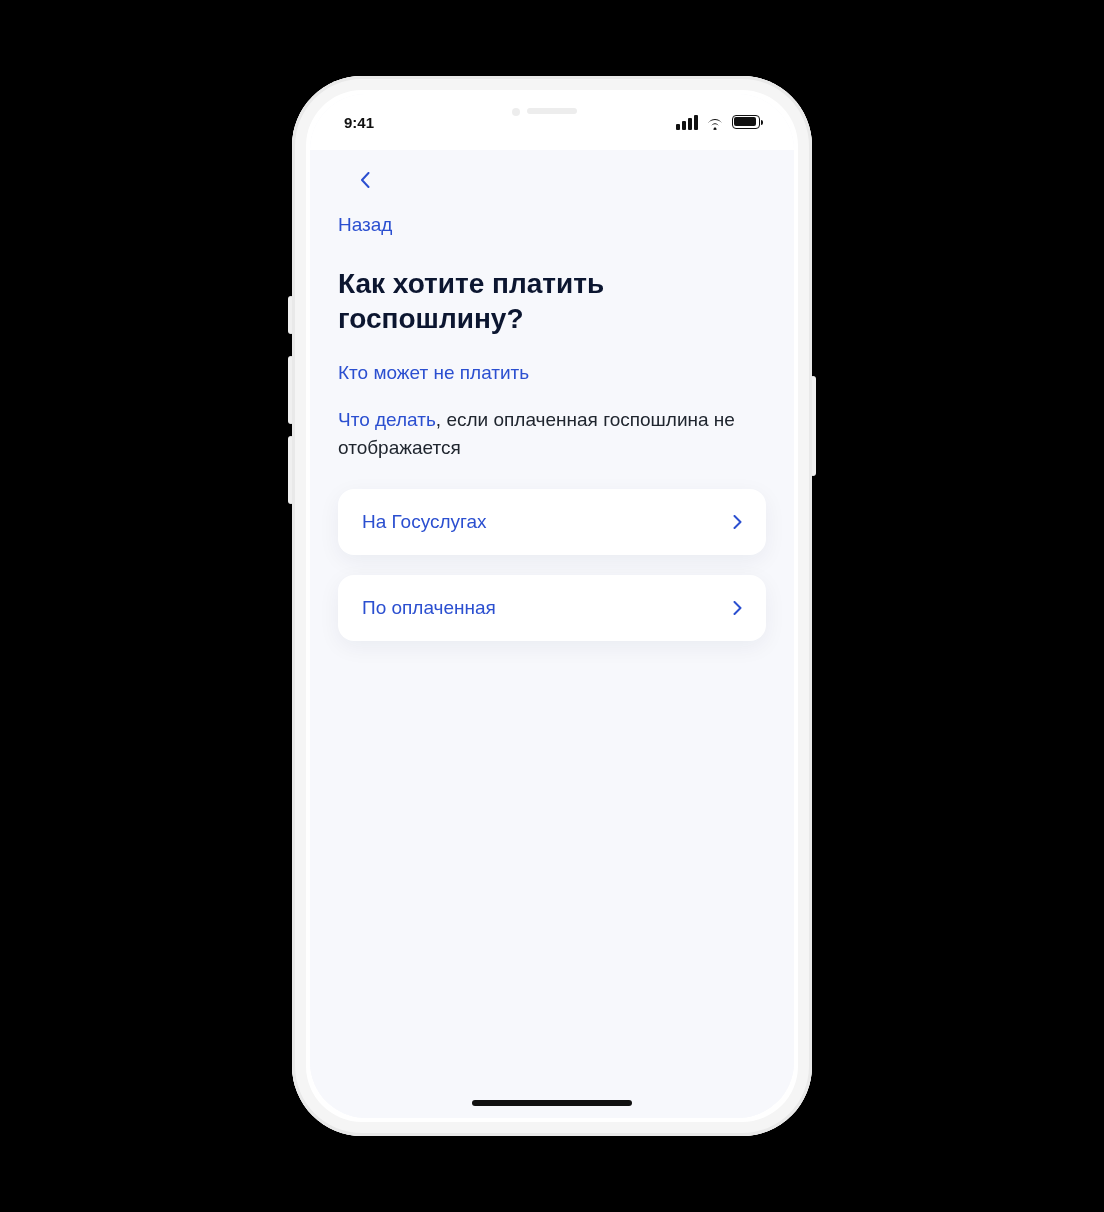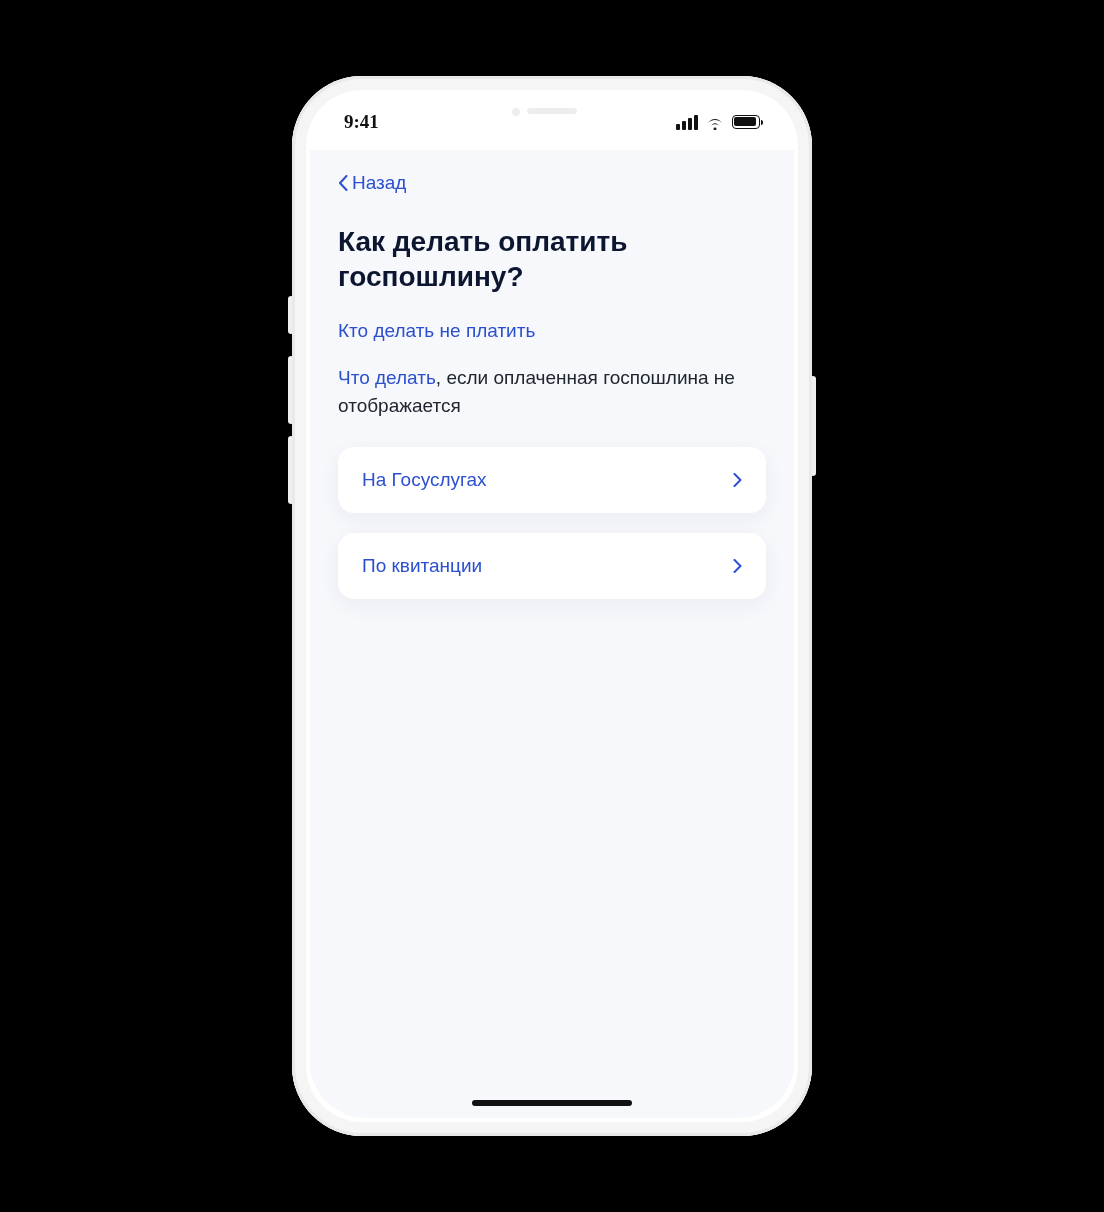--- a/index.html
+++ b/index.html
@@ -80,24 +80,23 @@
       height: 56px;
       background: #fff;
       display: flex;
       align-items: center;
       justify-content: space-between;
       padding: 0 34px;
       position: relative;
       z-index: 4;
     }
     .status-time {
-      font-size: 19px;
+      font-size: 15px;
       font-weight: 600;
       color: #111;
-      font-family: Liberation Serif, serif;
     }
     .status-icons { display: flex; align-items: center; gap: 7px; }
     .signal { display: flex; align-items: flex-end; gap: 2px; }
     .signal i {
       display: block; width: 4px; background: #111; border-radius: 1px;
     }
     .signal i:nth-child(1){height:6px;}
     .signal i:nth-child(2){height:9px;}
     .signal i:nth-child(3){height:12px;}
     .signal i:nth-child(4){height:15px;}
@@ -129,25 +128,26 @@
     }
     
     .content {
       background: #f7f8fc;
       padding: 22px 28px 0;
       flex: 1;
     }
     .back-link {
       display: inline-flex;
       align-items: center;
-      gap: 4px;
+      gap: 26px;
       color: #2b4fd0;
       font-size: 19px;
       cursor: pointer;
       margin-bottom: 30px;
+      flex-direction: column;
     }
     .back-link .chev { display: inline-flex; }
     h1.title {
       font-size: 28px;
       font-weight: 700;
       color: #0c1630;
       line-height: 1.25;
       margin-bottom: 26px;
     }
     .link-row {
@@ -236,39 +236,39 @@
     <div class="content">
       <span class="back-link">
         <span class="chev">
           <svg width="10" height="16" viewBox="0 0 10 16">
               <path d="M8.5 1 2 8l6.5 7" fill="none" stroke="#2b4fd0" stroke-width="2" stroke-linecap="round" stroke-linejoin="round"></path>
             </svg>
         </span>
         <span>Назад</span>
       </span>
 
-      <h1 class="title">Как делать оплатить госпошлину?</h1>
-
-      <span class="link-row">Кто делать не платить</span>
+      <h1 class="title">Как хотите платить госпошлину?</h1>
+
+      <span class="link-row">Кто может не платить</span>
 
       <p class="mixed-p">
         <span class="link-inline">Что делать</span><span>, если оплаченная госпошлина не отображается</span>
       </p>
 
       <div class="card">
         <span class="label">На Госуслугах</span>
         <span class="arrow">
           <svg width="9" height="14" viewBox="0 0 9 14">
               <path d="M1.5 1 7.5 7l-6 6" fill="none" stroke="#2b4fd0" stroke-width="2" stroke-linecap="round" stroke-linejoin="round"></path>
             </svg>
         </span>
       </div>
 
       <div class="card">
-        <span class="label">По квитанции</span>
+        <span class="label">По оплаченная</span>
         <span class="arrow">
           <svg width="9" height="14" viewBox="0 0 9 14">
               <path d="M1.5 1 7.5 7l-6 6" fill="none" stroke="#2b4fd0" stroke-width="2" stroke-linecap="round" stroke-linejoin="round"></path>
             </svg>
         </span>
       </div>
     </div>
 
     <div class="home-indicator"></div>
   </div>

